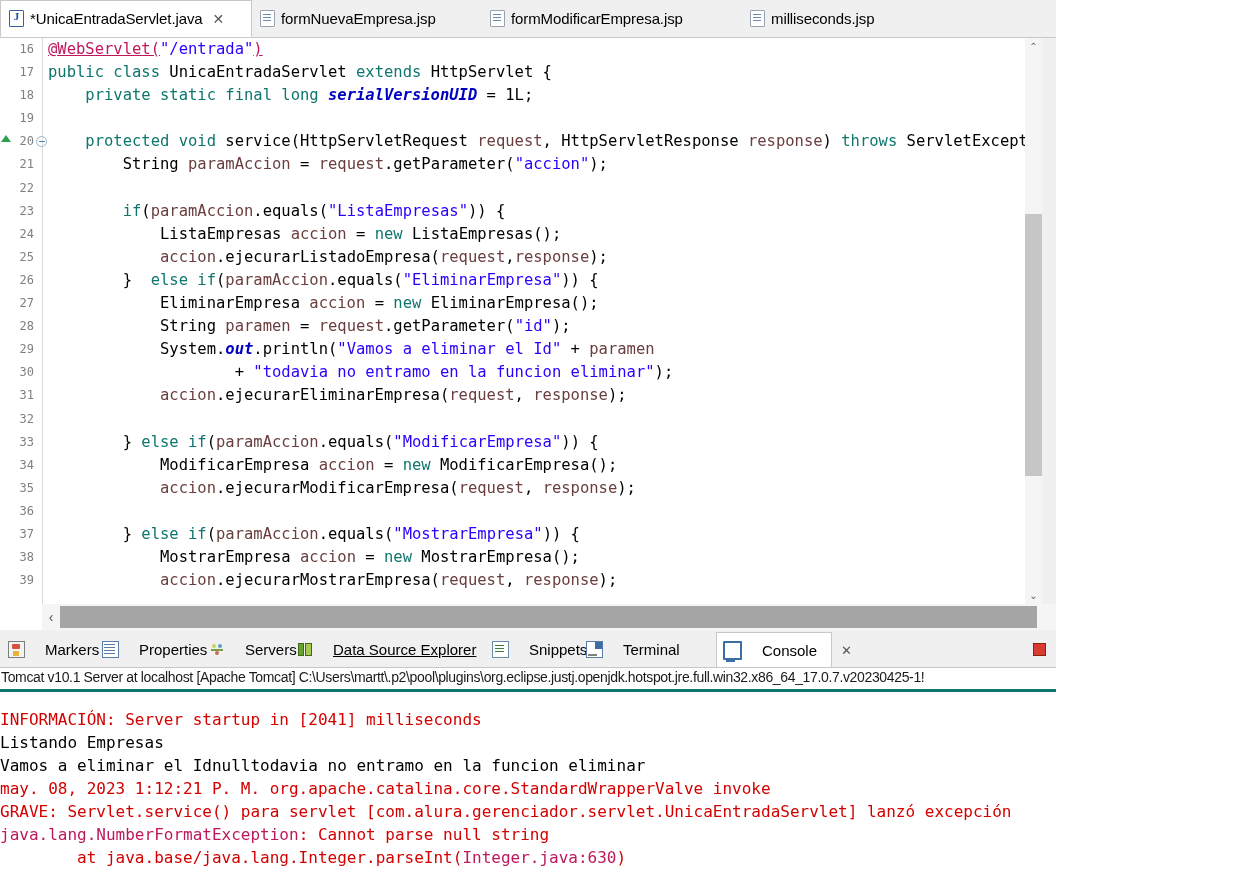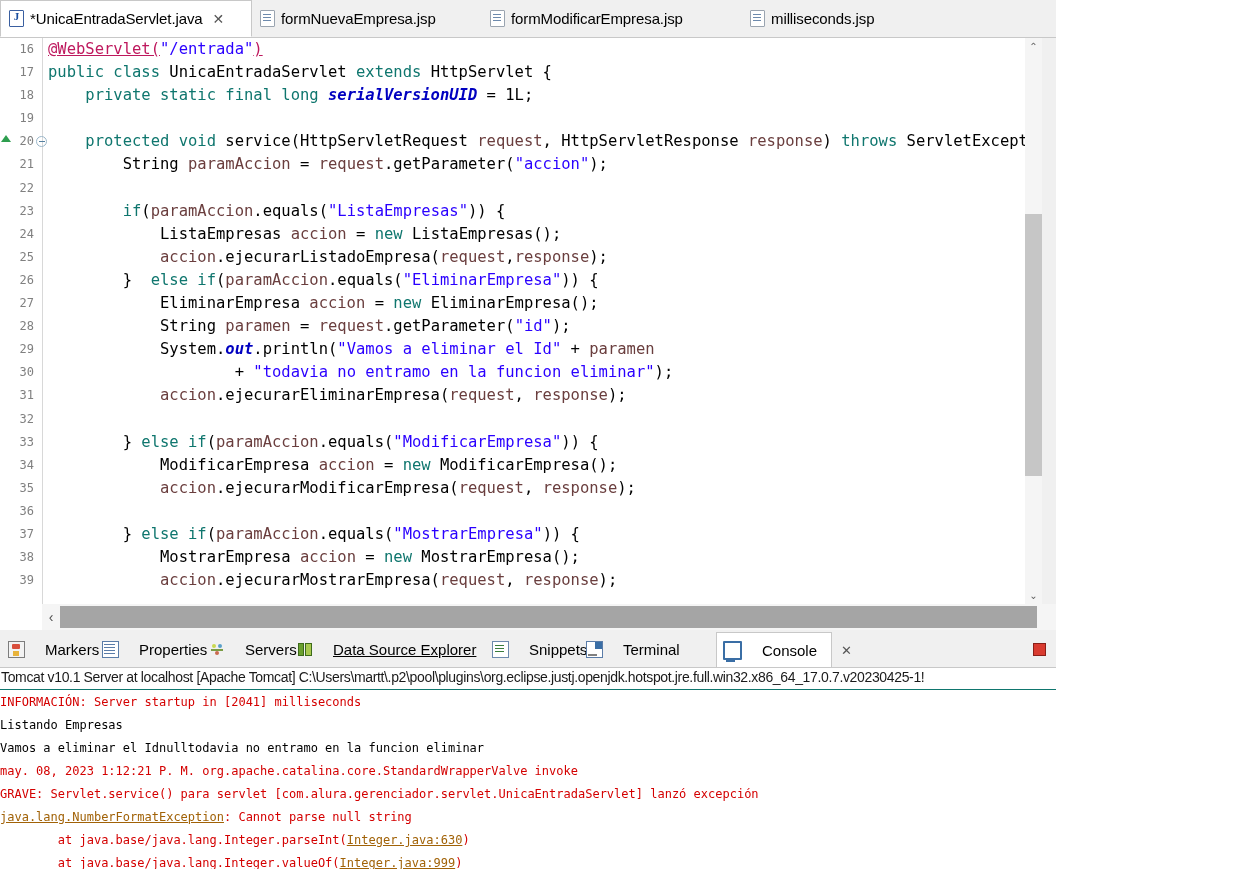--- a/index.html
+++ b/index.html
@@ -352,32 +352,32 @@
     white-space: nowrap;
     overflow: hidden;
     padding: 1px 16px 0 1px;
     box-sizing: border-box;
     letter-spacing: -0.35px;
   }
   .console-body {
     position: absolute; left: 0; top: 57px;
     width: 1246px; height: 180px;
     background: #ffffff;
-    border-top: 1px solid #0f766e;
+    border-top: 3px solid #0f766e;
     font-family: "DejaVu Sans Mono", monospace;
-    font-size: 12px;
+    font-size: 16px;
     line-height: 23px;
     white-space: pre;
     overflow: hidden;
-    padding-top: 1px;
+    padding-top: 16px;
     box-sizing: border-box;
   }
   .cl-red { color: #d40000; }
   .cl-black { color: #000000; margin-top: 48px; }
-  .cl-link { color: #a16207; text-decoration: underline; }
+  .cl-link { color: #be185d; }
 </style>
 </head>
 <body>
 
 <div id="app">
 
   <div class="tabbar">
     <div id="editor-tabs-host">
         <div class="tab active" style="left: 0px; width: 252px;">
           <span class="ficon java"></span>

